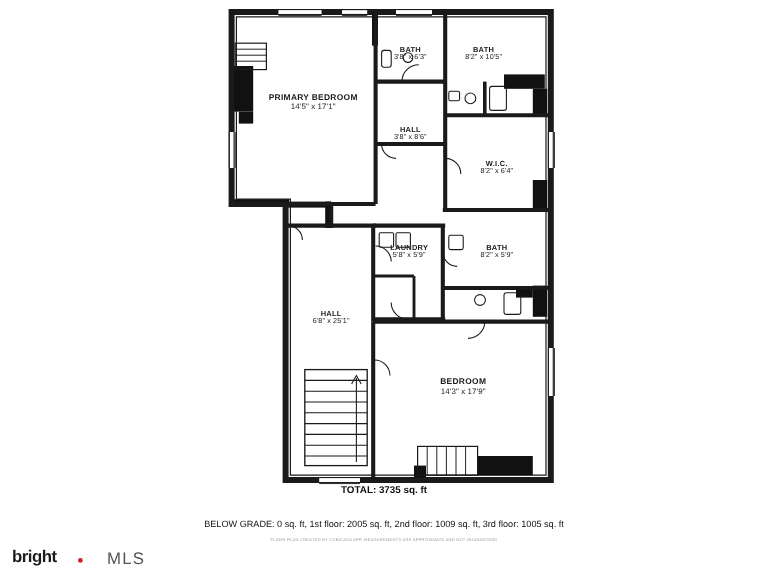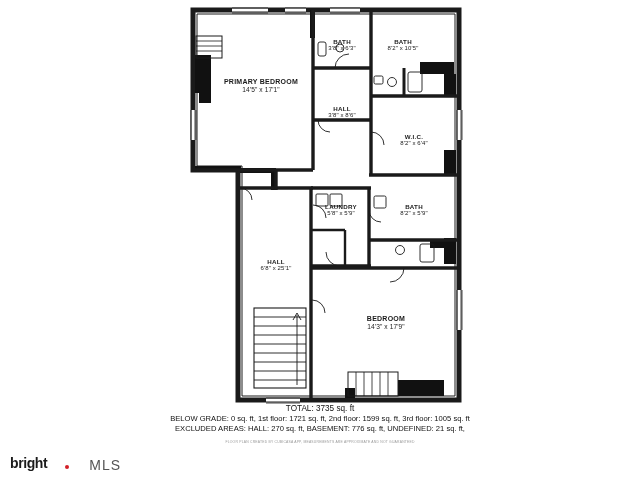--- a/index.html
+++ b/index.html
@@ -59,22 +59,22 @@
   #footer {
     position: absolute;
     left: 0;
     top: 404px;
     width: 640px;
     text-align: center;
     color: #111;
   }
   #footer .total {
     font-size: 8.2px;
-    font-weight: normal;
-    margin-bottom: 1px;
+    font-weight: bold;
+    margin-bottom: 19px;
     text-align: center;
   }
   #footer .line {
     font-size: 7.6px;
     margin-bottom: 0.5px;
   }
   #footer .tiny {
     font-size: 3.4px;
     color: #9a9a9a;
     letter-spacing: 0.2px;
@@ -296,22 +296,21 @@
     </div>
 
     <div class="room-label big" style="left:330px; top:315px; width:112px;">
       <span class="room-name">BEDROOM</span>
       <span class="room-dims">14'3" x 17'9"</span>
     </div>
   </div>
 
   <div id="footer">
     <div class="total">TOTAL: 3735 sq. ft</div>
-    <div class="line">BELOW GRADE: 0 sq. ft, 1st floor: 1721 sq. ft, 2nd floor: 1599 sq. ft, 3rd floor: 1005 sq. ft</div>
-    <div class="line">EXCLUDED AREAS: HALL: 270 sq. ft, BASEMENT: 776 sq. ft, UNDEFINED: 21 sq. ft,</div>
+    <div class="line">BELOW GRADE: 0 sq. ft, 1st floor: 2005 sq. ft, 2nd floor: 1009 sq. ft, 3rd floor: 1005 sq. ft</div>
     <div class="tiny">FLOOR PLAN CREATED BY CUBICASA APP, MEASUREMENTS ARE APPROXIMATE AND NOT GUARANTEED</div>
   </div>
 
   <div id="brand">
     <span class="b-name">bright</span>
     <span class="b-dot"></span>
     <span class="b-mls">MLS</span>
   </div>
 
 </div>

